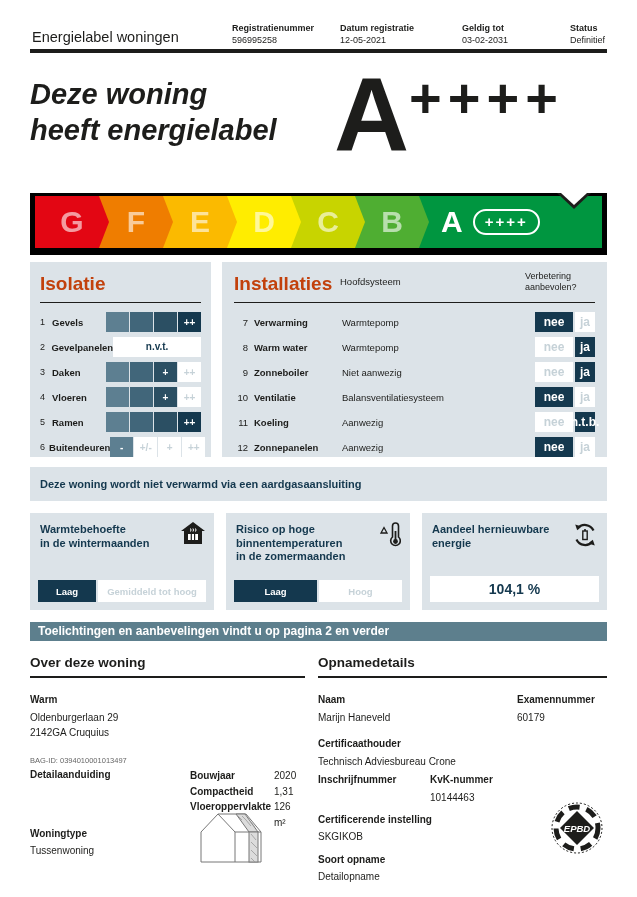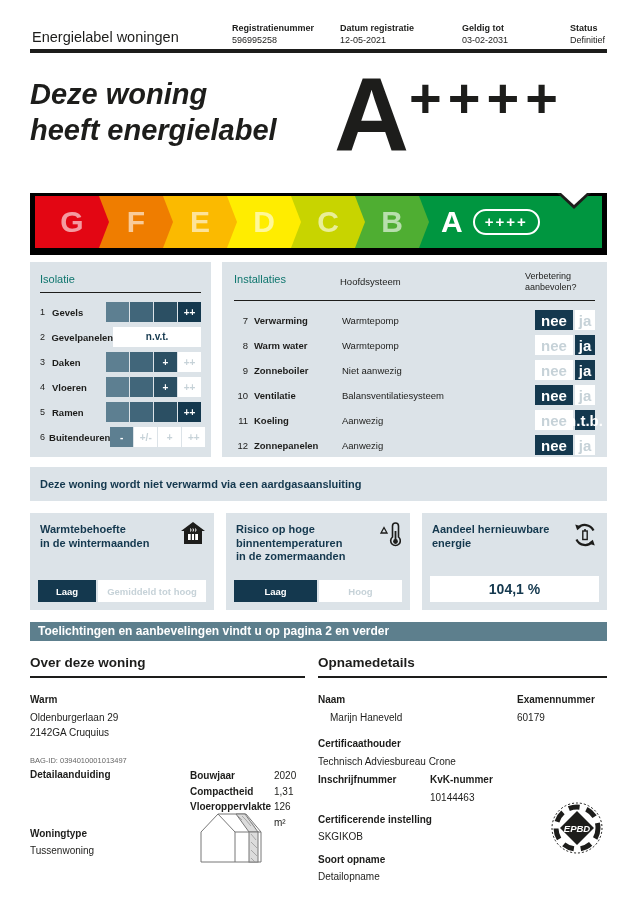--- a/index.html
+++ b/index.html
@@ -34,21 +34,21 @@
   .notch{position:absolute;top:0;right:16px;width:34px;height:16px;z-index:30;}
   .notch .n-outer{position:absolute;left:0;top:0;width:34px;height:16px;background:#1d1d1b;
                   clip-path:polygon(0 0,100% 0,50% 100%);}
   .notch .n-inner{position:absolute;left:4px;top:0;width:26px;height:12px;background:#fff;
                   clip-path:polygon(0 0,100% 0,50% 100%);}
 
   
   .panel{position:absolute;top:262px;height:195px;background:#dce3e8;box-sizing:border-box;}
   .panel-iso{left:30px;width:181px;padding:11px 10px 8px 10px;}
   .panel-inst{left:222px;width:385px;padding:11px 12px 8px 12px;}
-  .panel-title{font-size:11px;font-weight:normal;color:#0f766e;}
+  .panel-title{font-size:19px;font-weight:bold;color:#c2410c;}
   .panel-rule{border:none;border-top:1.5px solid #1d1d1b;margin:7px 0 9px 0;}
 
   .iso-row{display:flex;align-items:center;height:20px;margin-bottom:5px;}
   .iso-num{width:8px;font-size:9px;}
   .iso-label{font-size:9.5px;font-weight:bold;margin-left:4px;flex:1;}
   .cells{display:flex;gap:1px;width:95px;}
   .cell{width:23px;height:20px;display:flex;align-items:center;justify-content:center;
         font-size:10px;font-weight:bold;color:#fff;box-sizing:border-box;}
   .cell[data-state="s1"]{background:#5d7f91;}
   .cell[data-state="s2"]{background:#41667a;}
@@ -61,21 +61,21 @@
   .inst-head{display:flex;align-items:flex-start;}
   .inst-head .panel-title{width:106px;}
   .inst-head .sys-col{font-size:9.5px;margin-top:3px;}
   .inst-head .adv-col{margin-left:auto;font-size:9px;line-height:11px;text-align:left;width:70px;margin-top:-2px;}
   .inst-row{display:flex;align-items:center;height:20px;margin-bottom:5px;}
   .inst-num{width:14px;text-align:right;font-size:9.5px;}
   .inst-label{font-size:9.5px;font-weight:bold;margin-left:6px;width:88px;}
   .inst-sys{font-size:9.5px;flex:1;}
   .pills{display:flex;gap:2px;}
   .pill{height:20px;display:flex;align-items:center;justify-content:center;
-        font-size:15px;font-weight:bold;box-sizing:border-box;}
+        font-size:12px;font-weight:bold;box-sizing:border-box;}
   .pill-nee{width:38px;}
   .pill-ja{width:20px;}
   .pill[data-state="on"]{background:#14384e;color:#fff;}
   .pill[data-state="off"]{background:#fff;color:#c6d2d8;}
 
   
   .gasbanner{position:absolute;left:30px;top:467px;width:577px;height:34px;background:#dce3e8;
              display:flex;align-items:center;padding-left:10px;box-sizing:border-box;
              font-size:11px;font-weight:bold;color:#14384e;}
 
@@ -421,21 +421,21 @@
           <path d="M40 8 L44 12 M44 8 L48 12 M48 12 L53 18 M52 13 L57 19 M53 26 L58 32 M53 34 L59 40 M53 42 L59 48 M53 50 L57 54" stroke="#999" stroke-width="0.8"></path>
         </g>
       </svg>
     </span>
   </div>
 
   <div class="col col-right">
     <div class="col-heading">Opnamedetails</div>
     <hr class="col-rule">
     <div class="fld b" style="left:0;top:38px;">Naam</div>
-    <div class="fld" style="left:0;top:56px;margin-left:12px;">Marijn Haneveld</div>
+    <div class="fld" style="left:0;top:56px;">Marijn Haneveld</div>
     <div class="fld b" style="left:199px;top:38px;">Examennummer</div>
     <div class="fld" style="left:199px;top:56px;">60179</div>
     <div class="fld b" style="left:0;top:82px;">Certificaathouder</div>
     <div class="fld" style="left:0;top:100px;">Technisch Adviesbureau Crone</div>
     <div class="fld b" style="left:0;top:118px;">Inschrijfnummer</div>
     <div class="fld b" style="left:112px;top:118px;">KvK-nummer</div>
     <div class="fld" style="left:112px;top:136px;">10144463</div>
     <div class="fld b" style="left:0;top:158px;">Certificerende instelling</div>
     <div class="fld" style="left:0;top:175px;">SKGIKOB</div>
     <div class="fld b" style="left:0;top:198px;">Soort opname</div>

